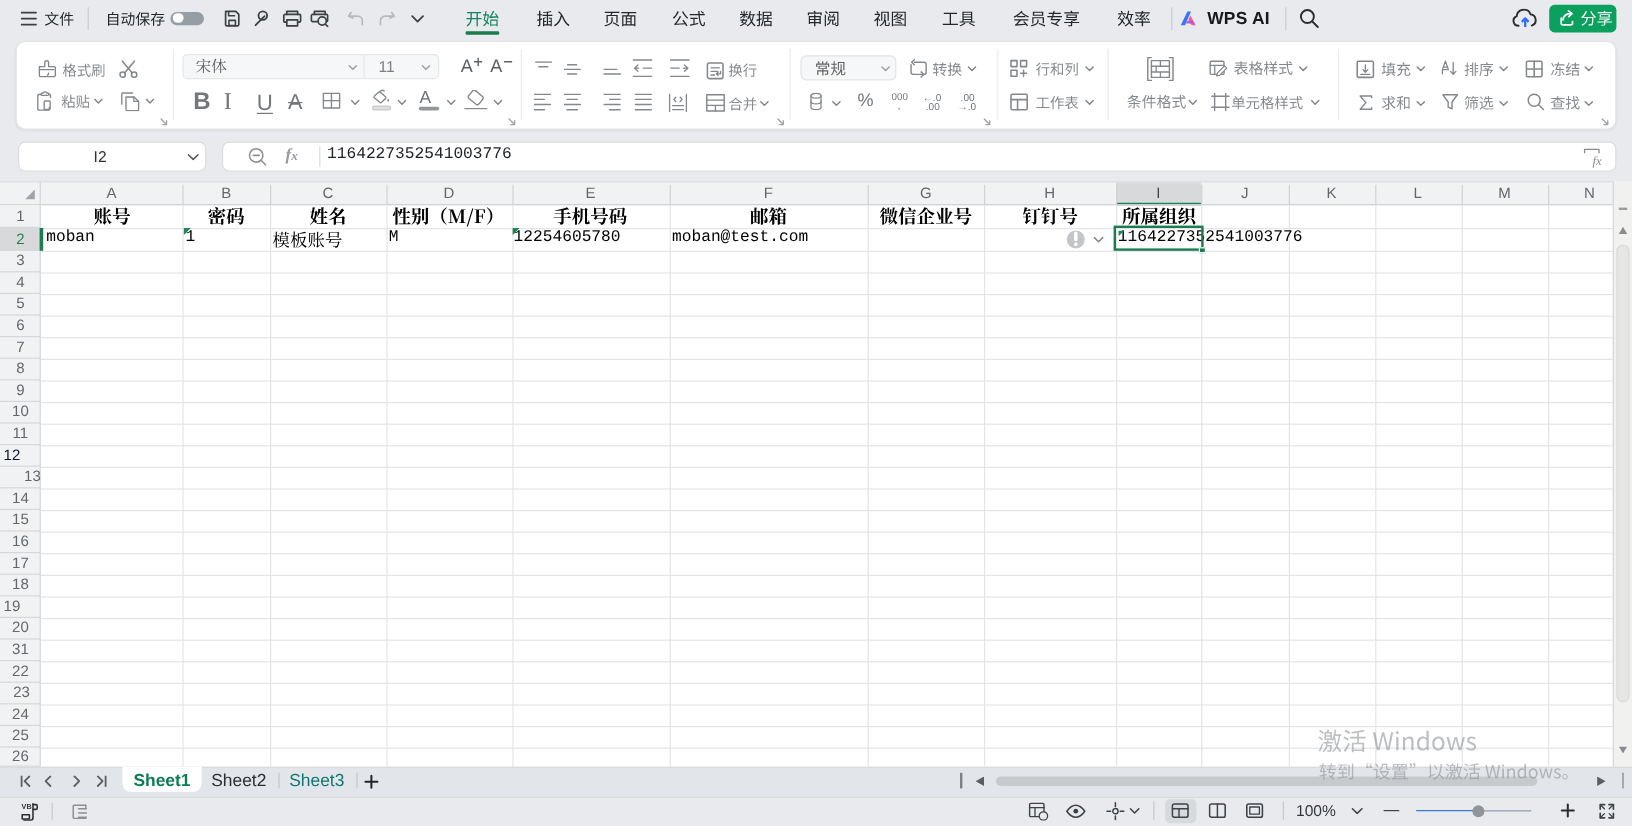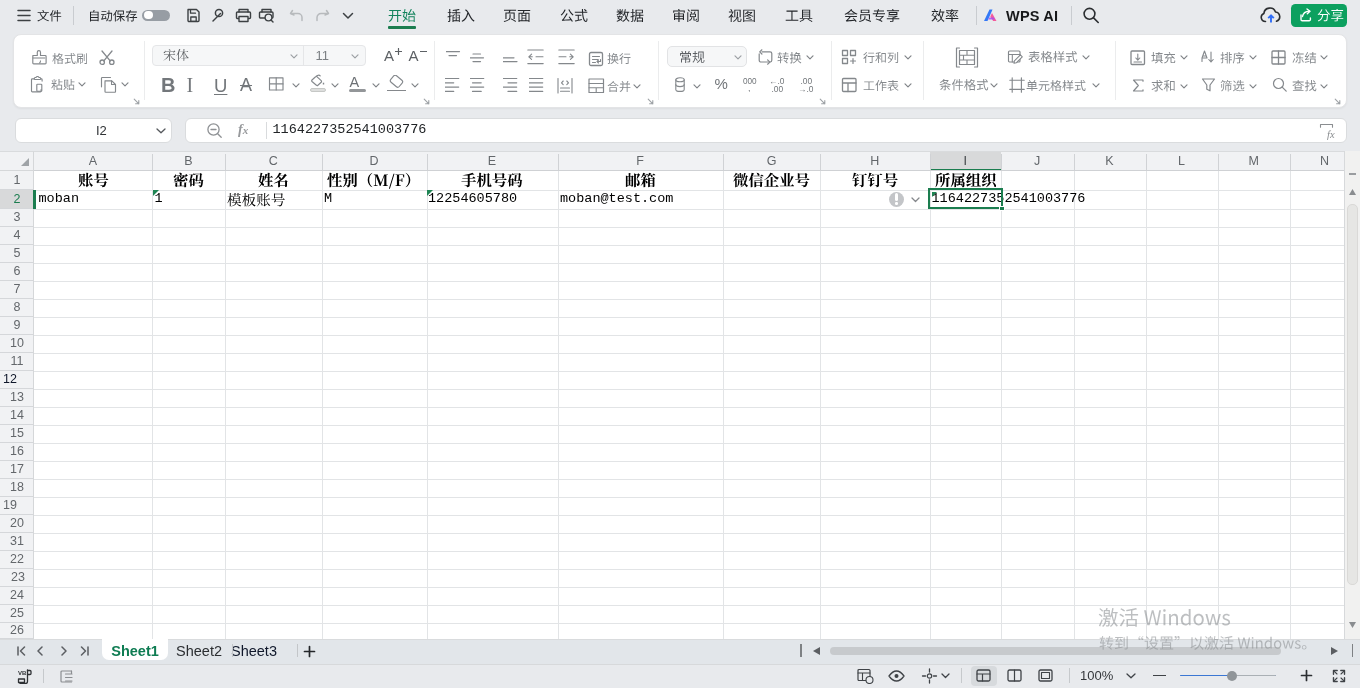--- a/index.html
+++ b/index.html
@@ -408,21 +408,21 @@
       <circle cx="6.5" cy="6.5" r="5" fill="none" stroke="#84888c" stroke-width="1.2" stroke-linecap="round" stroke-linejoin="round"></circle>
       <path d="M10.2 10.2l4 4" fill="none" stroke="#84888c" stroke-width="1.2" stroke-linecap="round" stroke-linejoin="round"></path>
     </svg>
 <svg class="ab" style="left:1292.4px;top:80.1px;overflow:visible" width="24.8" height="13.6">
       <path transform="translate(0 10.4)" d="M3.7 -2.7H8.7V-1.7H3.7ZM3.7 -4.4H8.7V-3.3H3.7ZM2.7 -5V-1H9.6V-5ZM0.9 -0.2V0.6H11.5V-0.2ZM5.7 -10.4V-8.8H0.7V-8H4.7C3.6 -6.8 2 -5.8 0.4 -5.3C0.6 -5.1 0.9 -4.7 1.1 -4.5C2.7 -5.2 4.6 -6.5 5.7 -8V-5.4H6.6V-8C7.8 -6.5 9.6 -5.2 11.3 -4.6C11.5 -4.8 11.7 -5.2 12 -5.4C10.4 -5.9 8.7 -6.9 7.6 -8H11.7V-8.8H6.6V-10.4Z M20.8 -9.6C21.4 -9.1 22.1 -8.3 22.5 -7.8L23.2 -8.3C22.9 -8.9 22.1 -9.6 21.5 -10.1ZM14.7 -10.4V-7.9H13V-7H14.7V-4.4C14 -4.2 13.4 -4 12.8 -3.9L13.1 -3L14.7 -3.4V-0.2C14.7 -0 14.7 0 14.5 0C14.3 0 13.8 0.1 13.2 0C13.3 0.3 13.5 0.7 13.5 0.9C14.4 0.9 14.9 0.9 15.2 0.7C15.5 0.6 15.6 0.3 15.6 -0.2V-3.7L17.3 -4.2L17.2 -5.1L15.6 -4.6V-7H17.2V-7.9H15.6V-10.4ZM22.7 -5.8C22.3 -4.8 21.7 -3.9 20.9 -3.1C20.6 -4 20.4 -5.1 20.2 -6.3L24.1 -6.7L24 -7.6L20.1 -7.2C20 -8.2 20 -9.3 19.9 -10.4H19C19 -9.2 19.1 -8.1 19.2 -7.1L17.3 -6.9L17.4 -6L19.3 -6.2C19.5 -4.7 19.8 -3.4 20.1 -2.3C19.2 -1.4 18.1 -0.6 17 -0.2C17.2 0 17.5 0.3 17.7 0.6C18.7 0.1 19.6 -0.5 20.5 -1.3C21.1 0 21.9 0.8 23 0.9C23.7 1 24.2 0.3 24.4 -1.7C24.2 -1.7 23.8 -2 23.6 -2.2C23.5 -0.8 23.3 -0.1 23 -0.2C22.3 -0.2 21.7 -0.9 21.2 -2.1C22.2 -3.1 22.9 -4.2 23.4 -5.3Z" fill="#85898d"></path>
     </svg>
 <svg class="ab" style="left:1319.5px;top:83.8px" width="8.0" height="5.0" viewBox="0 0 8 5">
       <path d="M1 0.8l3 3 3-3" fill="none" stroke="#808488" stroke-width="1.2" stroke-linecap="round" stroke-linejoin="round"></path>
     </svg>
 <div class="ab" style="left:14.5px;top:117.5px;width:157.5px;height:25.5px;background:#fff;border:1px solid #dadcde;border-radius:6px"></div>
-<div class="ab" style="left:96px;top:120.8px;font:400 13px 'Liberation Sans';color:#2f3235;line-height:20px;white-space:pre">I2</div>
+<div class="ab" style="left:78.0px;top:120.8px;font:400 13px 'Liberation Sans';color:#2f3235;line-height:20px;white-space:pre">I2</div>
 <svg class="ab" style="left:156.0px;top:128.0px" width="10.0" height="6.0" viewBox="0 0 10 6">
       <path d="M1 1l4 3.8L9 1" fill="none" stroke="#55585c" stroke-width="1.3" stroke-linecap="round" stroke-linejoin="round"></path>
     </svg>
 <div class="ab" style="left:185px;top:117.5px;width:1161.5px;height:25.5px;background:#fff;border:1px solid #dadcde;border-radius:6px"></div>
 <svg class="ab" style="left:206.0px;top:122.0px" width="17.0" height="17.0" viewBox="0 0 17 17">
       <circle cx="7.5" cy="7.5" r="5.6" fill="none" stroke="#8e9194" stroke-width="1.3" stroke-linecap="round" stroke-linejoin="round"></circle>
       <path d="M5 7.5h5M11.7 11.7l3.5 3.5" fill="none" stroke="#8e9194" stroke-width="1.3" stroke-linecap="round" stroke-linejoin="round"></path>
     </svg>
 <div class="ab" style="left:238px;top:121.5px;font:italic 600 14px 'Liberation Serif';color:#97999c">f<span style="font-size:11px">x</span></div>
 <div class="ab" style="left:265.5px;top:122.0px;width:1.0px;height:17.0px;background:#d9dbdd"></div>
@@ -486,21 +486,21 @@
 <div class="ab" style="left:3.0px;top:298.1px;width:28px;text-align:center;font:400 12.5px 'Liberation Sans';color:#63676b;line-height:19px;white-space:pre">8</div>
 <div class="ab" style="left:0.0px;top:316.0px;width:34.0px;height:1.0px;background:#d5d7da"></div>
 <div class="ab" style="left:3.0px;top:316.1px;width:28px;text-align:center;font:400 12.5px 'Liberation Sans';color:#63676b;line-height:19px;white-space:pre">9</div>
 <div class="ab" style="left:0.0px;top:334.0px;width:34.0px;height:1.0px;background:#d5d7da"></div>
 <div class="ab" style="left:3.0px;top:334.1px;width:28px;text-align:center;font:400 12.5px 'Liberation Sans';color:#63676b;line-height:19px;white-space:pre">10</div>
 <div class="ab" style="left:0.0px;top:352.0px;width:34.0px;height:1.0px;background:#d5d7da"></div>
 <div class="ab" style="left:3.0px;top:352.1px;width:28px;text-align:center;font:400 12.5px 'Liberation Sans';color:#63676b;line-height:19px;white-space:pre">11</div>
 <div class="ab" style="left:0.0px;top:370.0px;width:34.0px;height:1.0px;background:#d5d7da"></div>
 <div class="ab" style="left:3.0px;top:370.1px;width:28px;text-align:left;font:400 12.5px 'Liberation Sans';color:#0f172a;line-height:19px;white-space:pre">12</div>
 <div class="ab" style="left:0.0px;top:388.0px;width:34.0px;height:1.0px;background:#d5d7da"></div>
-<div class="ab" style="left:3.0px;top:388.1px;width:28px;text-align:center;font:400 12.5px 'Liberation Sans';color:#63676b;line-height:19px;white-space:pre">13</div>
+<div class="ab" style="left:13px;top:388.1px;width:28px;text-align:center;font:400 12.5px 'Liberation Sans';color:#63676b;line-height:19px;white-space:pre">13</div>
 <div class="ab" style="left:0.0px;top:406.0px;width:34.0px;height:1.0px;background:#d5d7da"></div>
 <div class="ab" style="left:3.0px;top:406.1px;width:28px;text-align:center;font:400 12.5px 'Liberation Sans';color:#63676b;line-height:19px;white-space:pre">14</div>
 <div class="ab" style="left:0.0px;top:424.0px;width:34.0px;height:1.0px;background:#d5d7da"></div>
 <div class="ab" style="left:3.0px;top:424.1px;width:28px;text-align:center;font:400 12.5px 'Liberation Sans';color:#63676b;line-height:19px;white-space:pre">15</div>
 <div class="ab" style="left:0.0px;top:442.0px;width:34.0px;height:1.0px;background:#d5d7da"></div>
 <div class="ab" style="left:3.0px;top:442.1px;width:28px;text-align:center;font:400 12.5px 'Liberation Sans';color:#63676b;line-height:19px;white-space:pre">16</div>
 <div class="ab" style="left:0.0px;top:460.0px;width:34.0px;height:1.0px;background:#d5d7da"></div>
 <div class="ab" style="left:3.0px;top:460.1px;width:28px;text-align:center;font:400 12.5px 'Liberation Sans';color:#63676b;line-height:19px;white-space:pre">17</div>
 <div class="ab" style="left:0.0px;top:478.0px;width:34.0px;height:1.0px;background:#d5d7da"></div>
 <div class="ab" style="left:3.0px;top:478.1px;width:28px;text-align:center;font:400 12.5px 'Liberation Sans';color:#63676b;line-height:19px;white-space:pre">18</div>
@@ -631,21 +631,21 @@
     </svg>
 <svg class="ab" style="left:60.0px;top:645.5px" width="9.0" height="10.0" viewBox="0 0 9 10">
       <path d="M2 1l4 4-4 4" fill="none" stroke="#5b5e62" stroke-width="1.5" stroke-linecap="round" stroke-linejoin="round"></path>
     </svg>
 <svg class="ab" style="left:80.0px;top:645.5px" width="10.0" height="10.0" viewBox="0 0 10 10">
       <path d="M8 1v8M1.5 1l4 4-4 4" fill="none" stroke="#5b5e62" stroke-width="1.5" stroke-linecap="round" stroke-linejoin="round"></path>
     </svg>
 <div class="ab" style="left:101.5px;top:638.5px;width:66.5px;height:21px;background:#fff;border-radius:0 0 7px 7px"></div>
 <div class="ab" style="left:102.0px;top:639.6px;width:66px;text-align:center;font:700 14.5px 'Liberation Sans';color:#0e7c52;line-height:22px;white-space:pre">Sheet1</div>
 <div class="ab" style="left:166.0px;top:639.6px;width:66px;text-align:center;font:400 14.5px 'Liberation Sans';color:#2b2e31;line-height:22px;white-space:pre">Sheet2</div>
-<div class="ab" style="left:231.0px;top:639.6px;width:66px;font:400 14.5px 'Liberation Sans';color:#0f172a;line-height:22px;white-space:pre">Sheet3</div>
+<div class="ab" style="left:231.0px;top:639.6px;width:66px;text-align:center;font:400 14.5px 'Liberation Sans';color:#0f766e;line-height:22px;white-space:pre">Sheet3</div>
 <div class="ab" style="left:231.5px;top:644.0px;width:1.0px;height:13.0px;background:#c3c6c9"></div>
 <div class="ab" style="left:296.5px;top:644.0px;width:1.0px;height:13.0px;background:#c3c6c9"></div>
 <svg class="ab" style="left:303.0px;top:644.5px" width="13.0" height="13.0" viewBox="0 0 13 13">
       <path d="M6.5 1.5v10M1.5 6.5h10" fill="none" stroke="#232629" stroke-width="1.7" stroke-linecap="round" stroke-linejoin="round"></path>
     </svg>
 <div class="ab" style="left:800.0px;top:644.0px;width:1.6px;height:13.0px;background:#7e8184"></div>
 <svg class="ab" style="left:813.0px;top:647.0px" width="8.0" height="8.0" viewBox="0 0 8 8">
       <path d="M7 0v8L0 4z" fill="#5b5e62"></path>
     </svg>
 <div class="ab" style="left:829.5px;top:647.0px;width:451.5px;height:8.0px;background:#c7cacd;border-radius:4px"></div>

